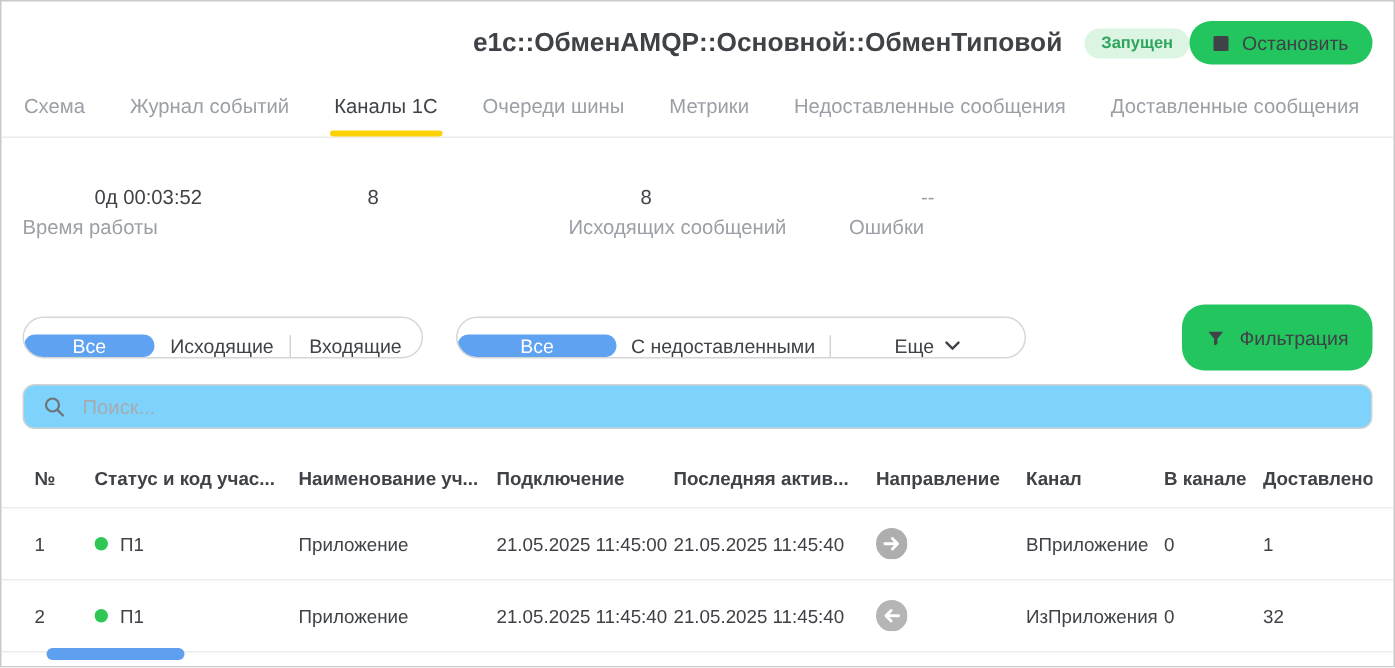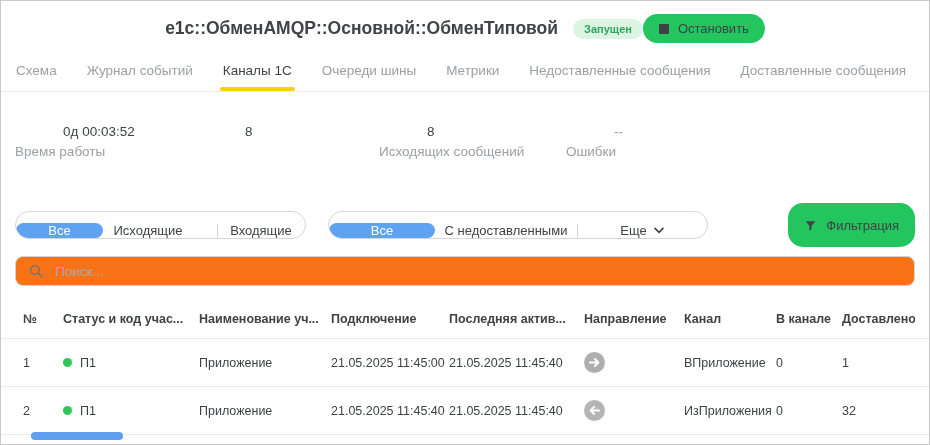--- a/index.html
+++ b/index.html
@@ -3,21 +3,21 @@
 <meta charset="utf-8">
 <style>
   * { margin:0; padding:0; box-sizing:border-box; }
   html,body { background:#ffffff; }
   .app {
     position:relative; width:930px; height:445px;
     border:1px solid #c9c9c9; background:#fff; overflow:hidden;
     font-family:"Liberation Sans", sans-serif; color:#3f4246;
   }
   
-  .topbar { display:flex; align-items:center; justify-content:center; padding:13px 14px 0 14px; }
+  .topbar { display:flex; align-items:center; justify-content:flex-end; padding:13px 14px 0 14px; }
   .title-wrap { display:flex; align-items:center; gap:15px; }
   .page-title { font-size:17.5px; font-weight:700; color:#3f4246; }
   .status-badge { background:#dbf5e2; color:#2da55c; font-size:11px; font-weight:bold; padding:4px 11px; border-radius:11px; line-height:12px; }
   .btn { display:inline-flex; align-items:center; gap:9px; background:#22c55e; border:none; border-radius:15px; height:29px; padding:0 16px; font-size:13px; color:#3f4246; cursor:pointer; font-family:inherit; white-space:nowrap; }
   .stop-icon { width:10px; height:10px; background:#3f4246; border-radius:1px; flex:0 0 auto; }
   
   .tabs { display:flex; gap:28px; padding:0 14px; margin-top:15px; border-bottom:1px solid #ebebeb; }
   .tab { font-size:13.5px; color:#9aa0a6; padding:5px 1px 13px 1px; position:relative; cursor:pointer; white-space:nowrap; }
   .tab.active { color:#3f4246; }
   .tab.active::after { content:""; position:absolute; left:-2px; right:-2px; bottom:0; height:4px; background:#fcd205; border-radius:3px; }
@@ -27,27 +27,27 @@
   .stat.w1 { width:182px; } .stat.w2 { width:182px; } .stat.w3 { width:187px; }
   .stat-value { font-size:13.5px; color:#3f4246; margin-bottom:4px;margin-left:48px; }
   .stat-label { font-size:13.5px; color:#9aa0a6; }
   .stat.muted .stat-value { color:#9aa0a6; }
   
   .filter-row { display:flex; align-items:center; margin:43px 14px 0 14px; }
   .segmented { display:flex; align-items:flex-end; height:28px; border:1px solid #d6d6d6; border-radius:15px; overflow:hidden; background:#fff; }
   .seg { display:flex; align-items:center; justify-content:center; gap:7px; font-size:13px; color:#3f4246; cursor:pointer; position:relative; }
   .seg.selected { background:#60a2f2; color:#fff; border-radius:14px; }
   .seg.div-left::before { content:""; position:absolute; left:0; top:50%; transform:translateY(-50%); height:15px; width:1px; background:#d4d4d4; }
-  .seg.s1a { width:87px; } .seg.s1b { width:90px; } .seg.s1c { width:88px;margin-left:24px; }
+  .seg.s1a { width:87px; } .seg.s1b { width:90px; } .seg.s1c { width:88px; }
   .seg.s2a { width:106px; } .seg.s2b { width:142px; } .seg.s2c { width:130px; }
   .seg-gap { width:22px; flex:0 0 auto; }
   .spacer { flex:1; }
   
   .search-row { margin:9px 14px 0 14px; }
-  .search-box { display:flex; align-items:center; gap:11px; height:30px; border:1px solid #d2d2d2; border-radius:8px; padding:0 12px; background:#f97316; }
+  .search-box { display:flex; align-items:center; gap:11px; height:30px; border:1px solid #d2d2d2; border-radius:8px; padding:0 12px; background:#7dd3fc; }
   .search-input { border:none; outline:none; flex:1; font-size:13.5px; color:#3f4246; font-family:inherit; background:transparent; }
   .search-input::placeholder { color:#a6abb1; }
   
   .grid { display:grid; grid-template-columns:40px 136px 132px 118px 135px 100px 92px 66px 1fr; align-items:center; padding:0 14px 0 22px; }
   .thead { padding-top:26px; padding-bottom:12px; border-bottom:1px solid #ececec; font-size:12.5px; font-weight:700; color:#3f4246; }
   .th { white-space:nowrap; overflow:hidden; cursor:pointer; }
   .trow { height:48px; border-bottom:1px solid #ececec; font-size:12.5px; color:#3f4246; cursor:pointer; }
   .td { white-space:nowrap; overflow:hidden; }
   .cell-status { display:flex; align-items:center; gap:8px; }
   .dot { width:9px; height:9px; border-radius:50%; background:#2fc656; flex:0 0 auto; }

